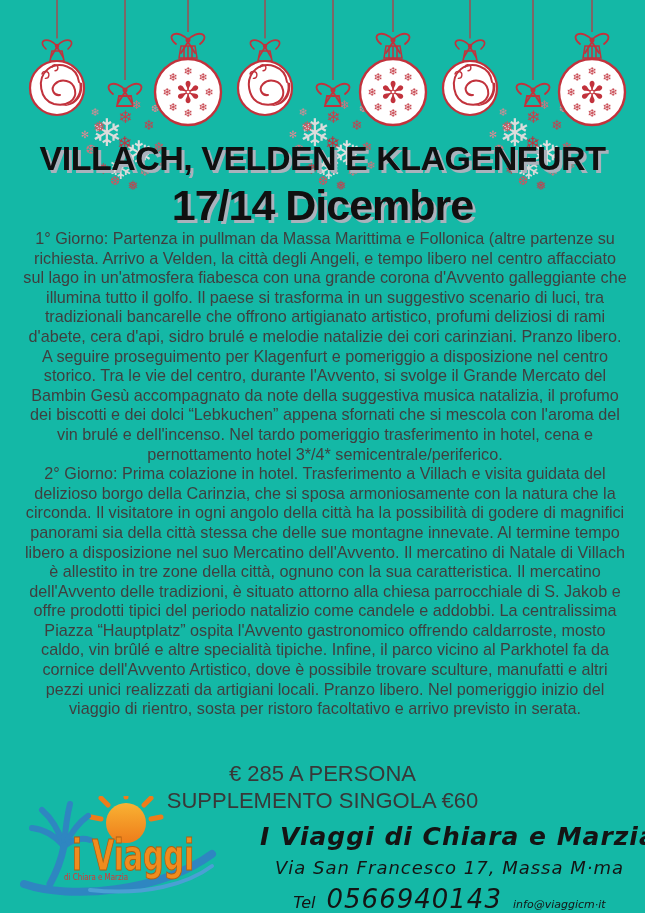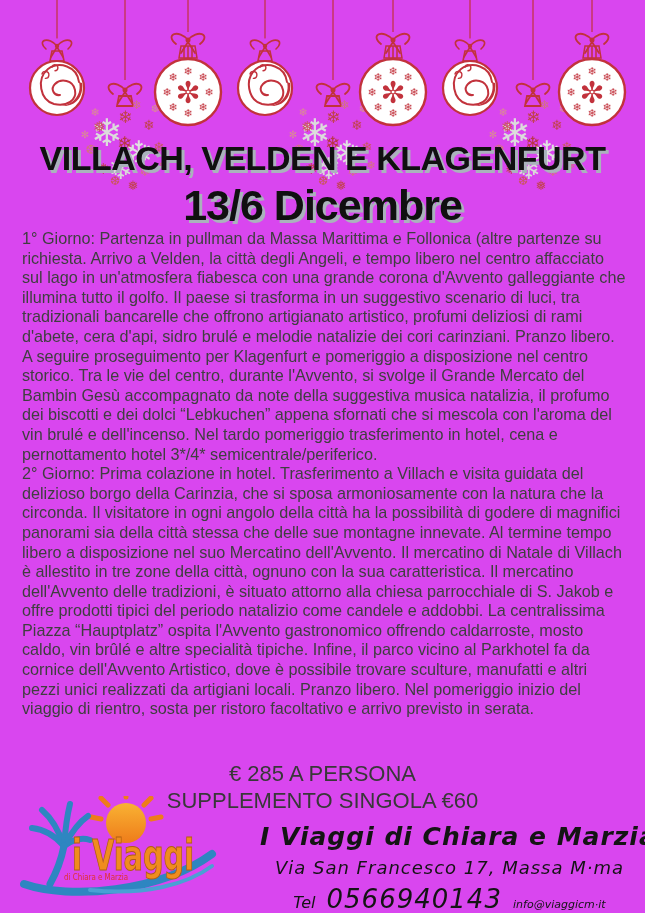--- a/index.html
+++ b/index.html
@@ -1,17 +1,17 @@
 <!DOCTYPE html>
 <html><head>
 <meta charset="utf-8">
 <style>
   html,body{margin:0;padding:0;background:#888;}
   .page{
-    position:relative;width:645px;height:913px;background:#d946ef;
+    position:relative;width:645px;height:913px;background:#14b8a6;
     margin:0 auto;overflow:hidden;
     font-family:"Liberation Sans",sans-serif;
   }
   
   .ornaments{position:absolute;top:0;left:0;width:645px;height:200px;z-index:1;}
   
   .title{
     position:absolute;top:139px;left:0;width:645px;text-align:center;z-index:2;
     font-size:34px;font-weight:700;letter-spacing:-0.5px;color:#101010;
     text-shadow:3px 3px 0 #aab2bc;white-space:nowrap;
@@ -19,21 +19,21 @@
   .date{
     position:absolute;top:181px;left:0;width:645px;text-align:center;z-index:2;
     font-size:43px;font-weight:700;letter-spacing:-1px;color:#101010;
     text-shadow:3px 3px 0 #aab2bc;white-space:nowrap;
   }
   
   .itinerary{
     position:absolute;top:229px;left:22px;width:606px;z-index:2;
     font-size:16.2px;line-height:19.6px;color:#3f3f3f;text-align:left;
   }
-  .itinerary p{margin:0;}
+  .itinerary p{margin:0;text-align:center;}
   
   .pricing{
     position:absolute;top:760px;left:0;width:645px;text-align:center;z-index:2;
     font-size:22px;line-height:27px;font-weight:400;color:#383838;letter-spacing:0;
   }
   
   .logo{position:absolute;left:20px;top:796px;width:200px;height:112px;z-index:2;}
   .contact{
     position:absolute;left:260px;right:6px;top:820px;text-align:center;z-index:2;
     font-family:"DejaVu Sans",sans-serif;font-style:italic;color:#141414;
@@ -119,21 +119,21 @@
     <use href="#orn-ornate" transform="translate(188,0)"></use>
     <use href="#orn-swirl" transform="translate(265,0)"></use>
     <use href="#orn-pink" transform="translate(333,0)"></use>
     <use href="#orn-ornate" transform="translate(393,0)"></use>
     <use href="#orn-swirl" transform="translate(470,0)"></use>
     <use href="#orn-pink" transform="translate(533,0)"></use>
     <use href="#orn-ornate" transform="translate(592,0)"></use>
   </svg>
 
   <div class="title">VILLACH, VELDEN E KLAGENFURT</div>
-  <div class="date">13/6 Dicembre</div>
+  <div class="date">17/14 Dicembre</div>
 
   <div class="itinerary">
     <p>1° Giorno: Partenza in pullman da Massa Marittima e Follonica (altre partenze su richiesta. Arrivo a Velden, la città degli Angeli, e tempo libero nel centro affacciato sul lago in un'atmosfera fiabesca con una grande corona d'Avvento galleggiante che illumina tutto il golfo. Il paese si trasforma in un suggestivo scenario di luci, tra tradizionali bancarelle che offrono artigianato artistico, profumi deliziosi di rami d'abete, cera d'api, sidro brulé e melodie natalizie dei cori carinziani. Pranzo libero. A seguire proseguimento per Klagenfurt e pomeriggio a disposizione nel centro storico. Tra le vie del centro, durante l'Avvento, si svolge il Grande Mercato del Bambin Gesù accompagnato da note della suggestiva musica natalizia, il profumo dei biscotti e dei dolci “Lebkuchen” appena sfornati che si mescola con l'aroma del vin brulé e dell'incenso. Nel tardo pomeriggio trasferimento in hotel, cena e pernottamento hotel 3*/4* semicentrale/periferico.</p>
     <p>2° Giorno: Prima colazione in hotel. Trasferimento a Villach e visita guidata del delizioso borgo della Carinzia, che si sposa armoniosamente con la natura che la circonda. Il visitatore in ogni angolo della città ha la possibilità di godere di magnifici panorami sia della città stessa che delle sue montagne innevate. Al termine tempo libero a disposizione nel suo Mercatino dell'Avvento. Il mercatino di Natale di Villach è allestito in tre zone della città, ognuno con la sua caratteristica. Il mercatino dell'Avvento delle tradizioni, è situato attorno alla chiesa parrocchiale di S. Jakob e offre prodotti tipici del periodo natalizio come candele e addobbi. La centralissima Piazza “Hauptplatz” ospita l'Avvento gastronomico offrendo caldarroste, mosto caldo, vin brûlé e altre specialità tipiche. Infine, il parco vicino al Parkhotel fa da cornice dell'Avvento Artistico, dove è possibile trovare sculture, manufatti e altri pezzi unici realizzati da artigiani locali. Pranzo libero. Nel pomeriggio inizio del viaggio di rientro, sosta per ristoro facoltativo e arrivo previsto in serata.</p>
   </div>
 
   <div class="pricing">
     <div>€ 285 A PERSONA</div>
     <div>SUPPLEMENTO SINGOLA €60</div>
   </div>

